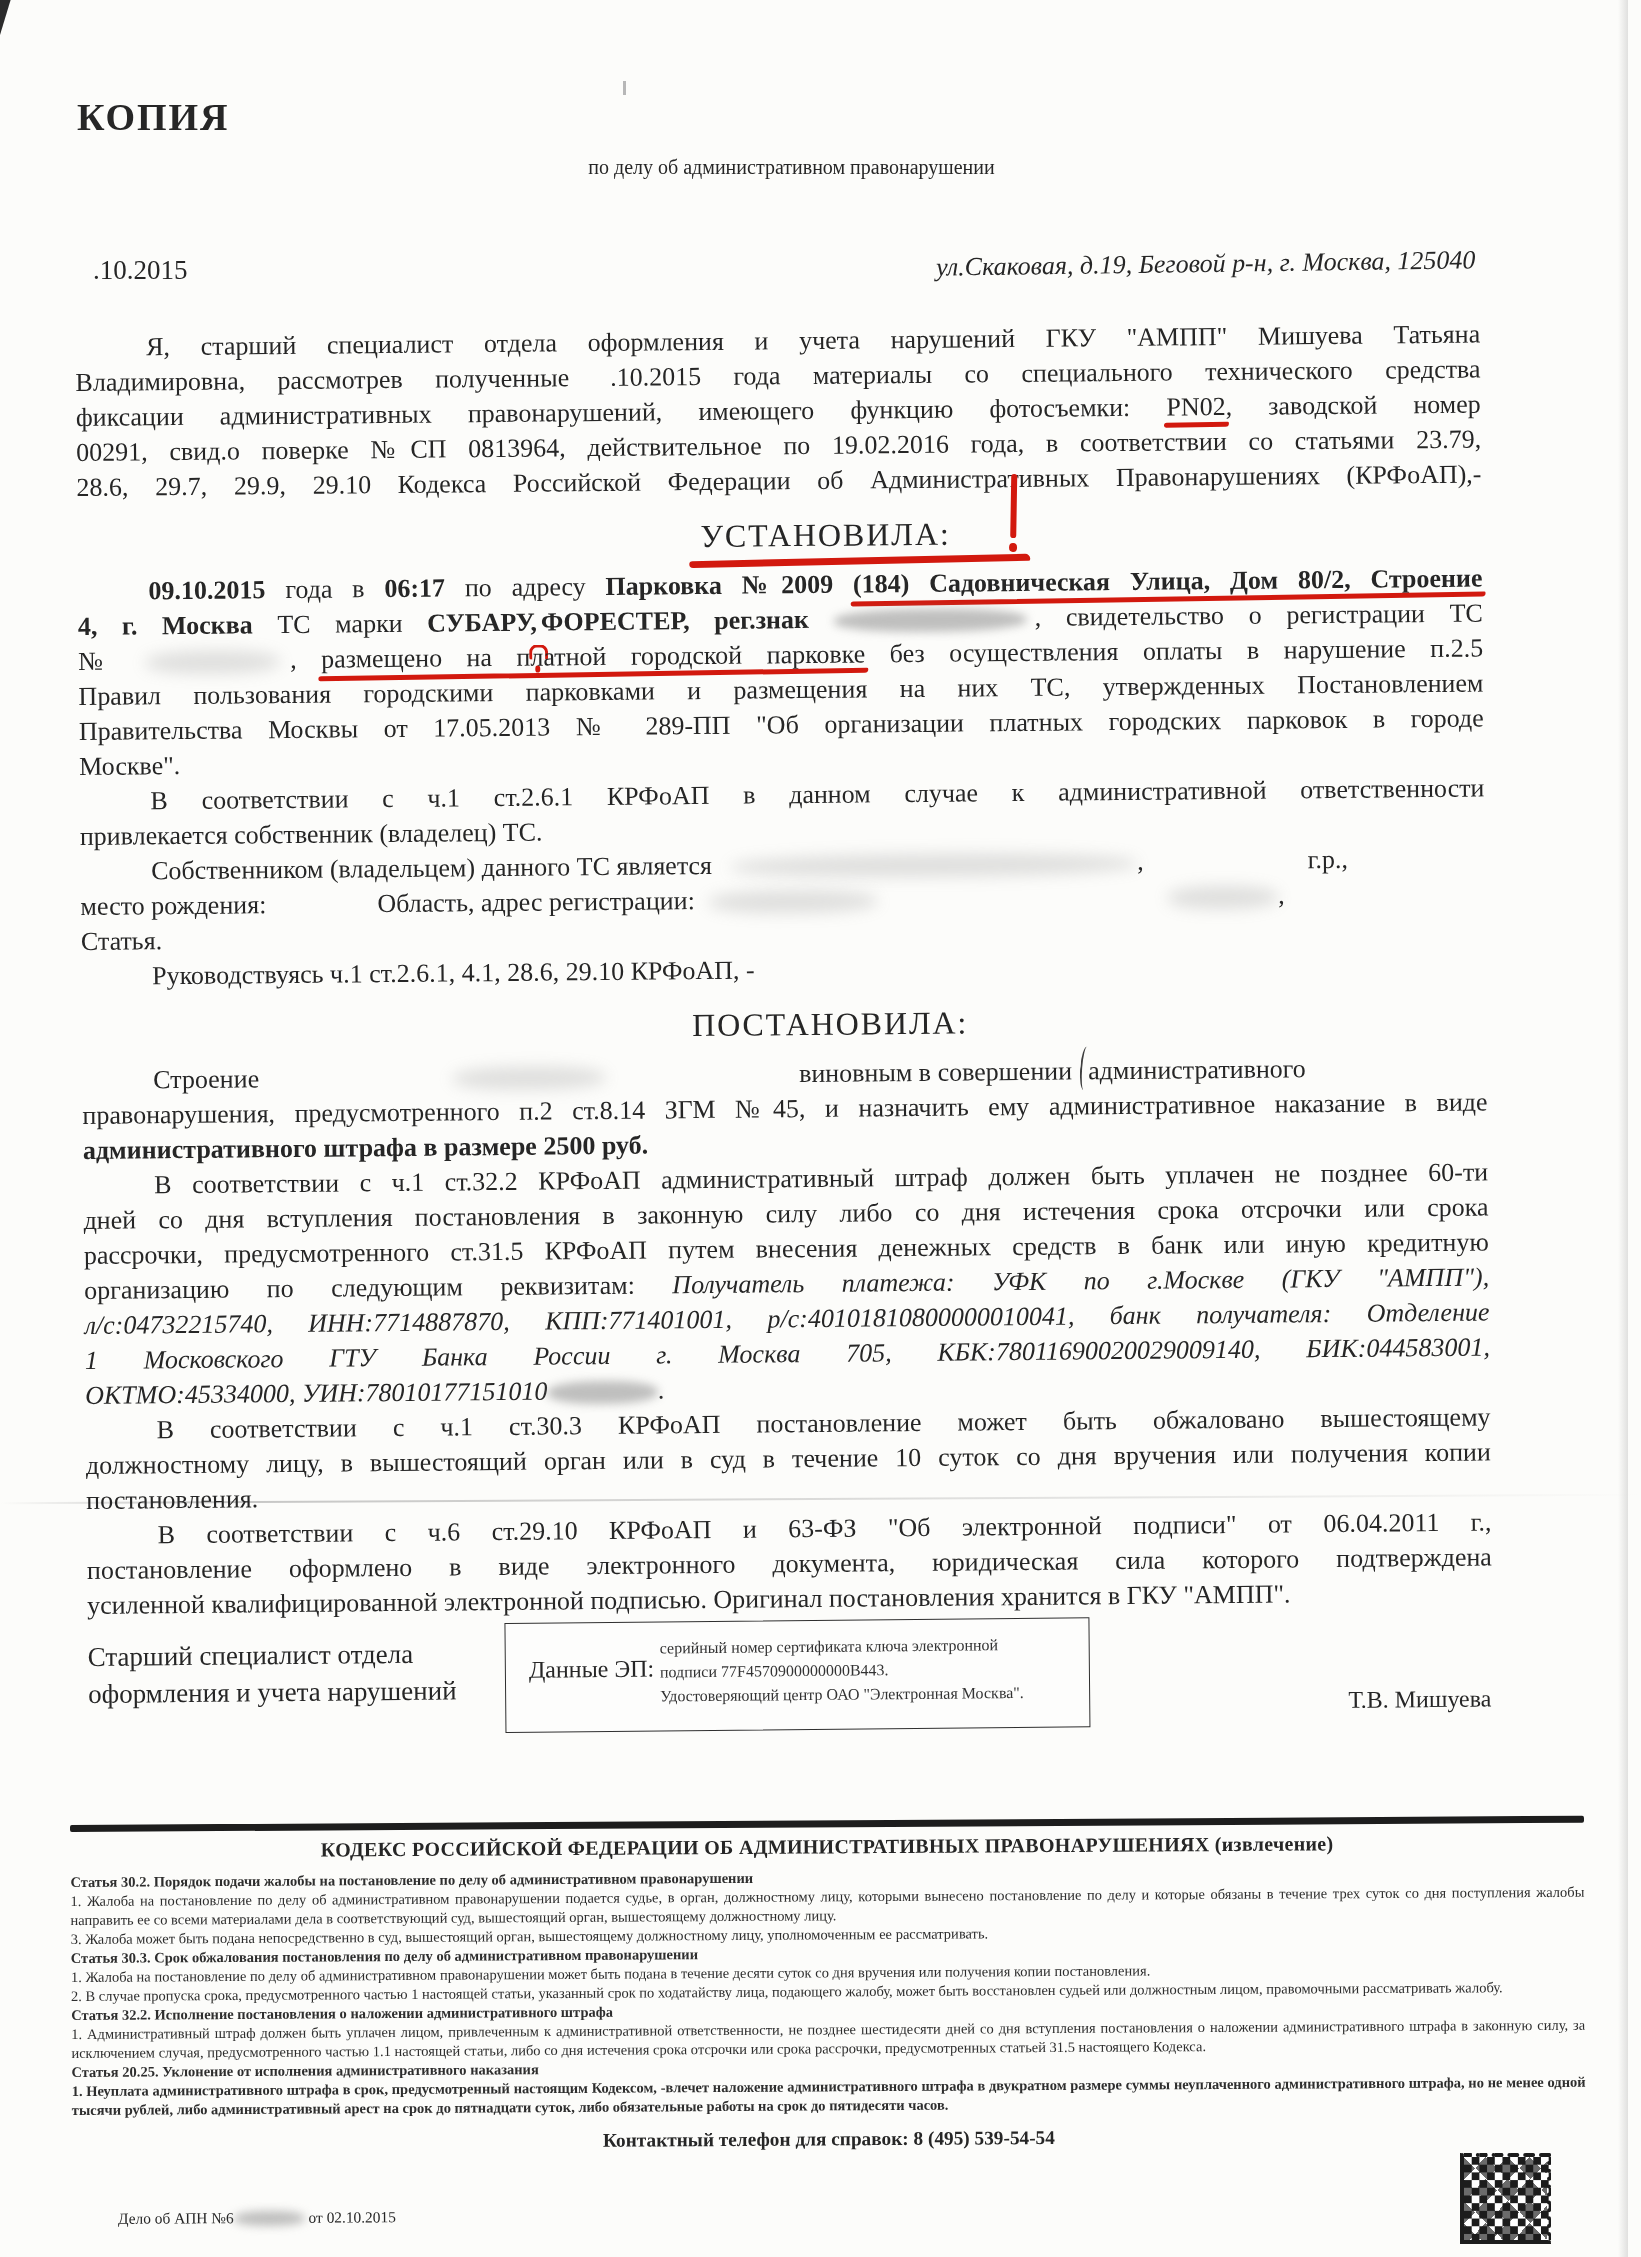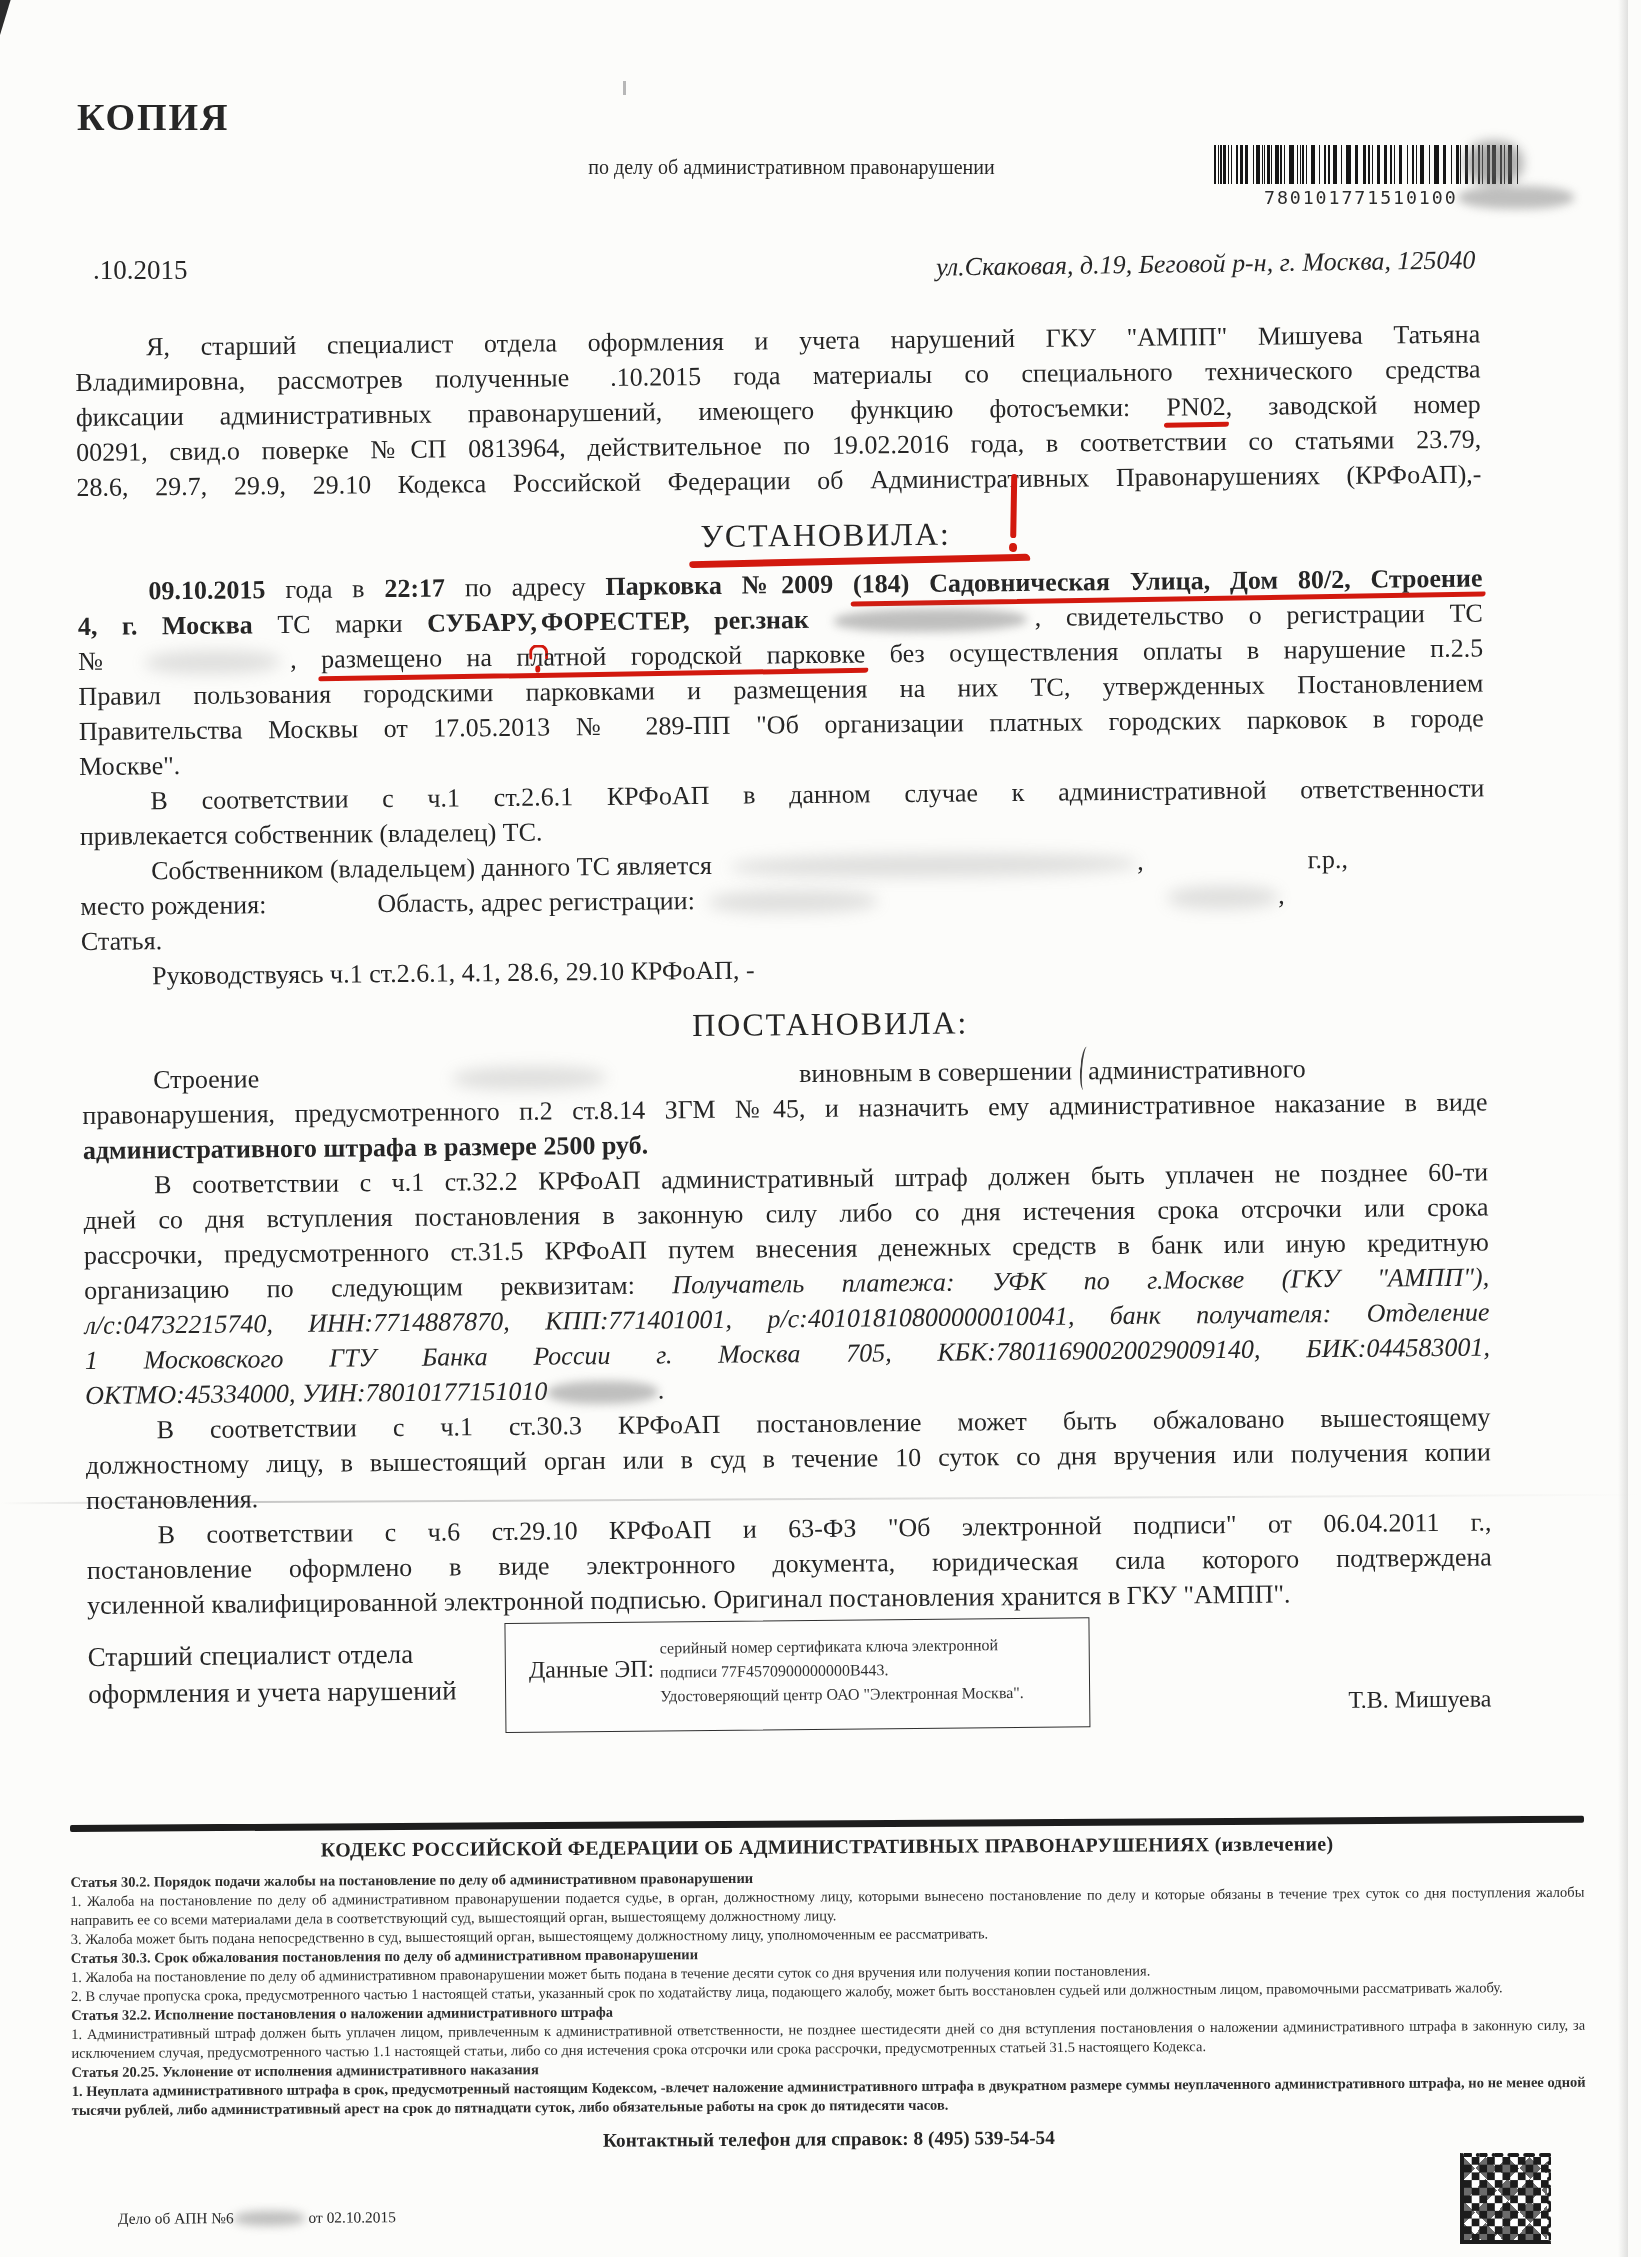--- a/index.html
+++ b/index.html
@@ -88,41 +88,36 @@
   <div class="corner-mark"></div>
   <div class="top-tick"></div>
   <div class="scanline"></div>
   <div class="edge-r"></div>
 
   <div class="copy-label">КОПИЯ</div>
 
 
   <div class="subtitle">по делу об административном правонарушении</div>
 
-  <div class="barcode">
-    <div class="bars"></div>
-    <div class="smudge"></div>
-    <div class="num"><span>780101771510100</span><span class="blur bc-blur"></span></div>
-  </div>
 
   <div class="issue-date">.10.2015</div>
   <div class="issue-addr">ул.Скаковая, д.19, Беговой р-н, г. Москва, 125040</div>
 
   <div class="doc-main">
     <div>
         <div class="para">
           <div class="ln j ind"><span>Я, старший специалист отдела оформления и учета нарушений ГКУ "АМПП" Мишуева Татьяна</span></div>
           <div class="ln j"><span>Владимировна, рассмотрев полученные</span><span class="sp" style="width: 41px;"></span><span>.10.2015 года материалы со специального технического средства</span></div>
           <div class="ln j"><span>фиксации административных правонарушений, имеющего функцию фотосъемки: </span><span class="ru">PN02</span><span>, заводской номер</span></div>
           <div class="ln j"><span>00291, свид.о поверке №СП 0813964, действительное по 19.02.2016 года, в соответствии со статьями 23.79,</span></div>
           <div class="ln j"><span>28.6, 29.7, 29.9, 29.10 Кодекса Российской Федерации об Административных Правонарушениях (КРФоАП),-</span></div>
         </div>
         <div class="sec-head"><span class="sec-head-text u">УСТАНОВИЛА:<span class="excl"></span></span></div>
         <div class="para">
-          <div class="ln j ind"><span class="b">09.10.2015</span><span> года в </span><span class="b">22:17</span><span> по адресу </span><span class="b">Парковка №2009 </span><span class="b ru">(184) Садовническая Улица, Дом 80/2, Строение</span></div>
+          <div class="ln j ind"><span class="b">09.10.2015</span><span> года в </span><span class="b">06:17</span><span> по адресу </span><span class="b">Парковка №2009 </span><span class="b ru">(184) Садовническая Улица, Дом 80/2, Строение</span></div>
           <div class="ln j"><span class="b">4, г. Москва</span><span> ТС марки </span><span class="b">СУБАРУ,</span><span class="mark-caret"></span><span class="b">ФОРЕСТЕР, рег.знак</span><span class="sp" style="width: 25px;"></span><span class="blur" style="width: 193px;"></span><span class="sp" style="width: 7.7px;"></span><span>, свидетельство о регистрации ТС</span></div>
           <div class="ln j"><span>№ </span><span class="blur lt" style="width: 135px;"></span><span class="sp" style="width: 9.7px;"></span><span>, </span><span class="ru">размещено на платной городской парковке</span><span> без осуществления оплаты в нарушение п.2.5</span></div>
           <div class="ln j"><span>Правил пользования городскими парковками и размещения на них ТС, утвержденных Постановлением</span></div>
           <div class="ln j"><span>Правительства Москвы от 17.05.2013 № 289-ПП "Об организации платных городских парковок в городе</span></div>
           <div class="ln l"><span>Москве".</span></div>
         </div>
         <div class="para">
           <div class="ln j ind"><span>В соответствии с ч.1 ст.2.6.1 КРФоАП в данном случае к административной ответственности</span></div>
           <div class="ln l"><span>привлекается собственник (владелец) ТС.</span></div>
         </div>

